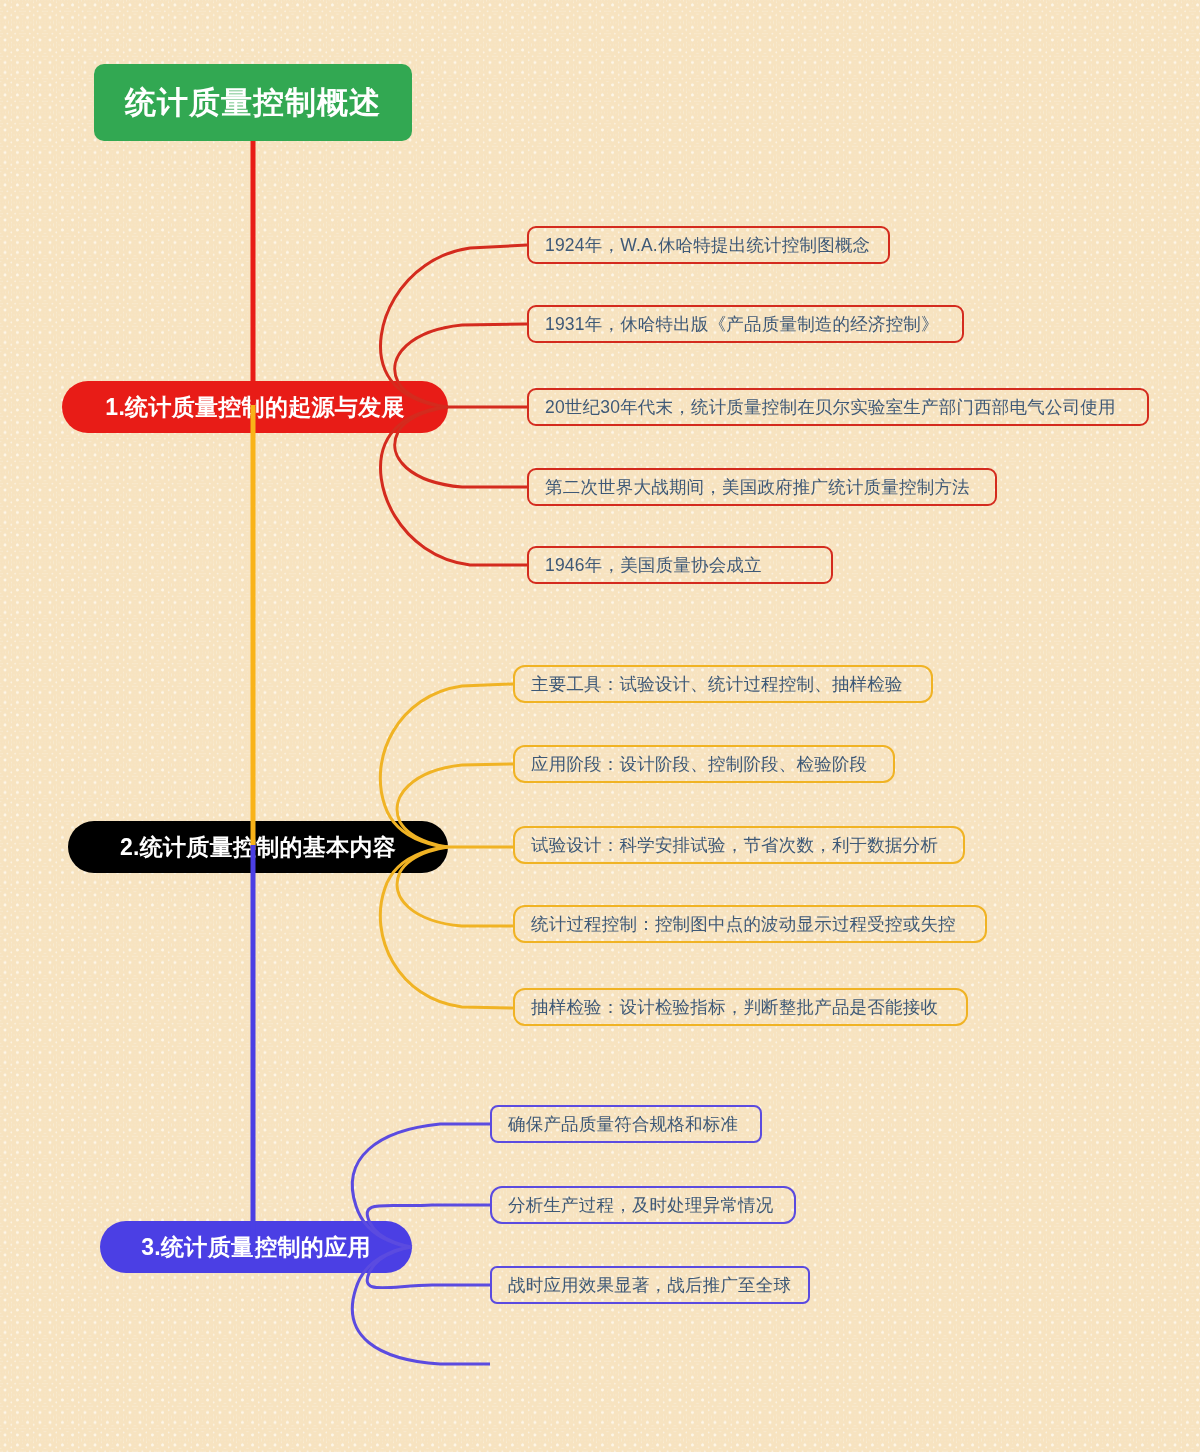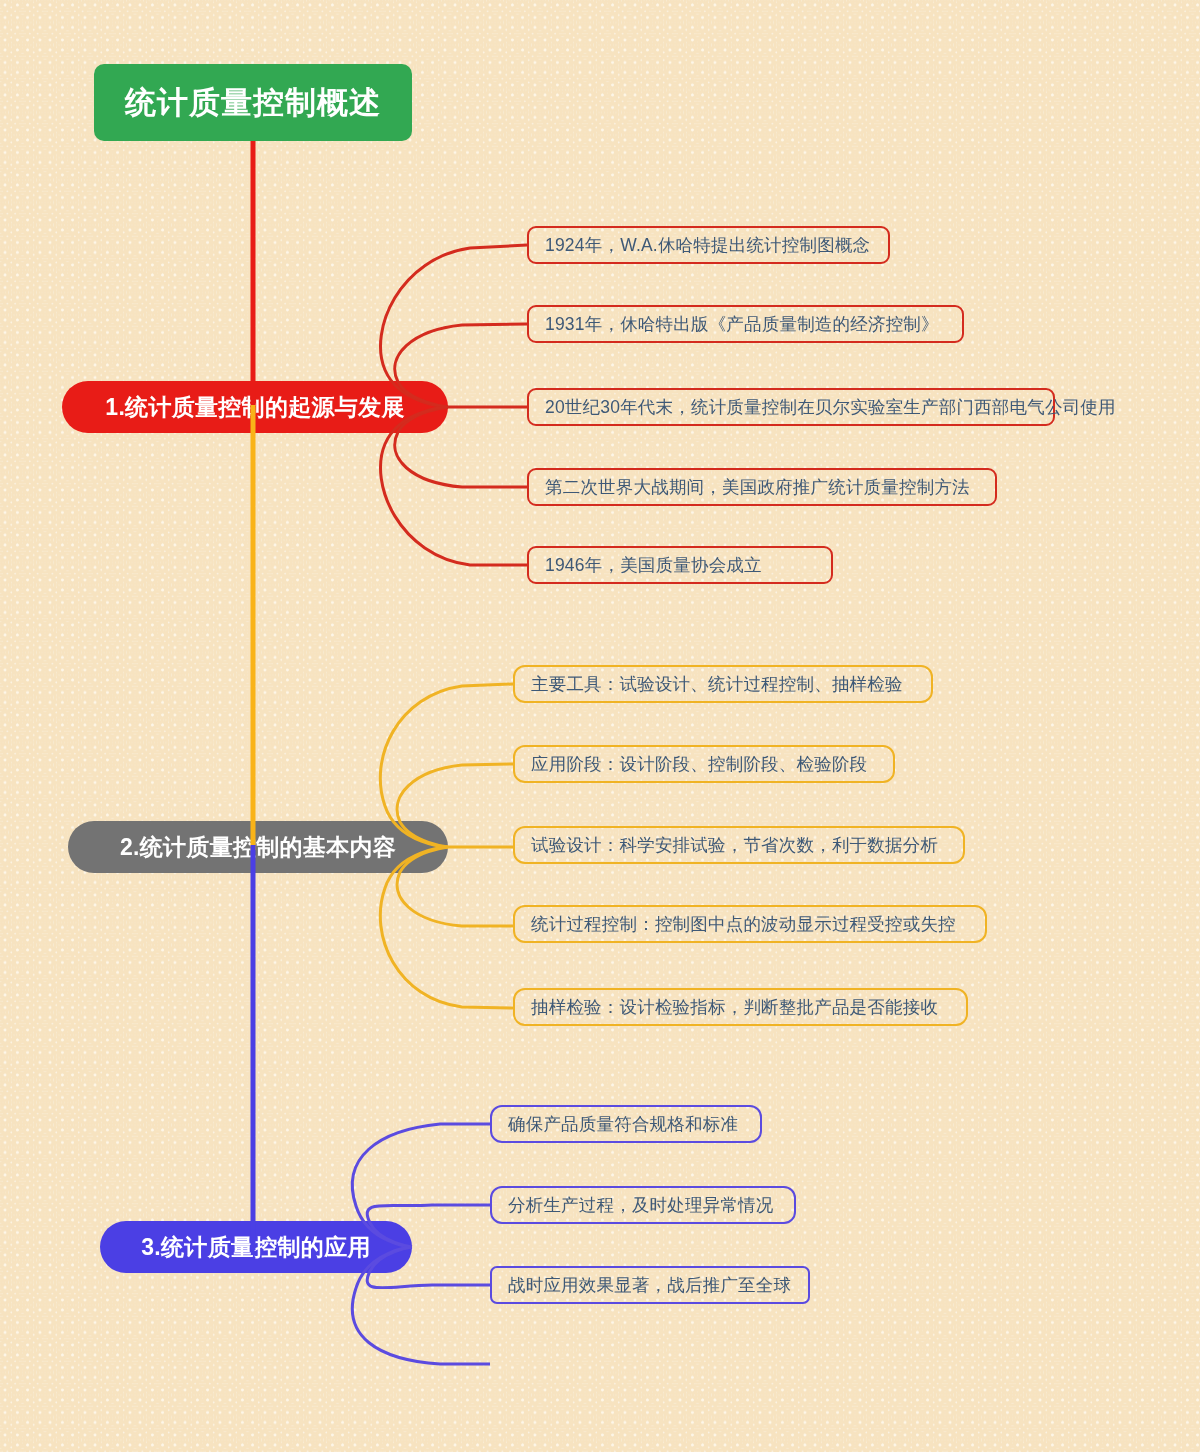--- a/index.html
+++ b/index.html
@@ -79,21 +79,21 @@
   }
   .branch-label {
     color: #ffffff;
     font-size: 23px;
     font-weight: bold;
     white-space: nowrap;
     letter-spacing: 0.3px;
   }
 
   .branch-1 { left: 62px;  top: 381px;  width: 386px; background: #E81C17; }
-  .branch-2 { left: 68px;  top: 821px;  width: 380px; background: #737373; }
+  .branch-2 { left: 68px;  top: 821px;  width: 380px; background: #000000; }
   .branch-3 { left: 100px; top: 1221px; width: 312px; background: #4B3FE4; }
 
   
   .leaf-node {
     border-radius: 12px;
     background: transparent;
     border-style: solid;
     border-width: 2px;
     height: 38px;
     padding: 0 16px;
@@ -187,21 +187,21 @@
 
   <div class="node branch-node branch-1">
     <span class="branch-label">1.统计质量控制的起源与发展</span>
   </div>
   <div class="node leaf-node leaf-red" style="left:527px; top:226px; width:363px;">
     <span class="leaf-label">1924年，W.A.休哈特提出统计控制图概念</span>
   </div>
   <div class="node leaf-node leaf-red" style="left:527px; top:305px; width:437px;">
     <span class="leaf-label">1931年，休哈特出版《产品质量制造的经济控制》</span>
   </div>
-  <div class="node leaf-node leaf-red" style="left:527px; top:388px; width:528px;">
+  <div class="node leaf-node leaf-red" style="left:527px; top:388px; width:622px;">
     <span class="leaf-label">20世纪30年代末，统计质量控制在贝尔实验室生产部门西部电气公司使用</span>
   </div>
   <div class="node leaf-node leaf-red" style="left:527px; top:468px; width:470px;">
     <span class="leaf-label">第二次世界大战期间，美国政府推广统计质量控制方法</span>
   </div>
   <div class="node leaf-node leaf-red" style="left:527px; top:546px; width:306px;">
     <span class="leaf-label">1946年，美国质量协会成立</span>
   </div>
 
   <div class="node branch-node branch-2">
@@ -219,21 +219,21 @@
   <div class="node leaf-node leaf-yellow" style="left:513px; top:905px; width:474px;">
     <span class="leaf-label">统计过程控制：控制图中点的波动显示过程受控或失控</span>
   </div>
   <div class="node leaf-node leaf-yellow" style="left:513px; top:988px; width:455px;">
     <span class="leaf-label">抽样检验：设计检验指标，判断整批产品是否能接收</span>
   </div>
 
   <div class="node branch-node branch-3">
     <span class="branch-label">3.统计质量控制的应用</span>
   </div>
-  <div class="node leaf-node leaf-purple" style="left:490px; top:1105px; width:272px;">
+  <div class="node leaf-node leaf-purple" style="left:490px; top:1105px; width:272px;border-radius:8px;">
     <span class="leaf-label">确保产品质量符合规格和标准</span>
   </div>
   <div class="node leaf-node leaf-purple" style="left:490px; top:1186px; width:306px;">
     <span class="leaf-label">分析生产过程，及时处理异常情况</span>
   </div>
   <div class="node leaf-node leaf-purple" style="left:490px; top:1266px; width:320px;border-radius:7px;">
     <span class="leaf-label">战时应用效果显著，战后推广至全球</span>
   </div>
 
 </div>

